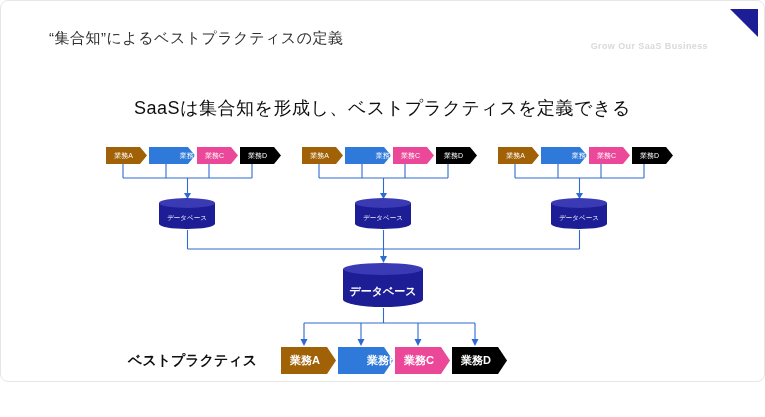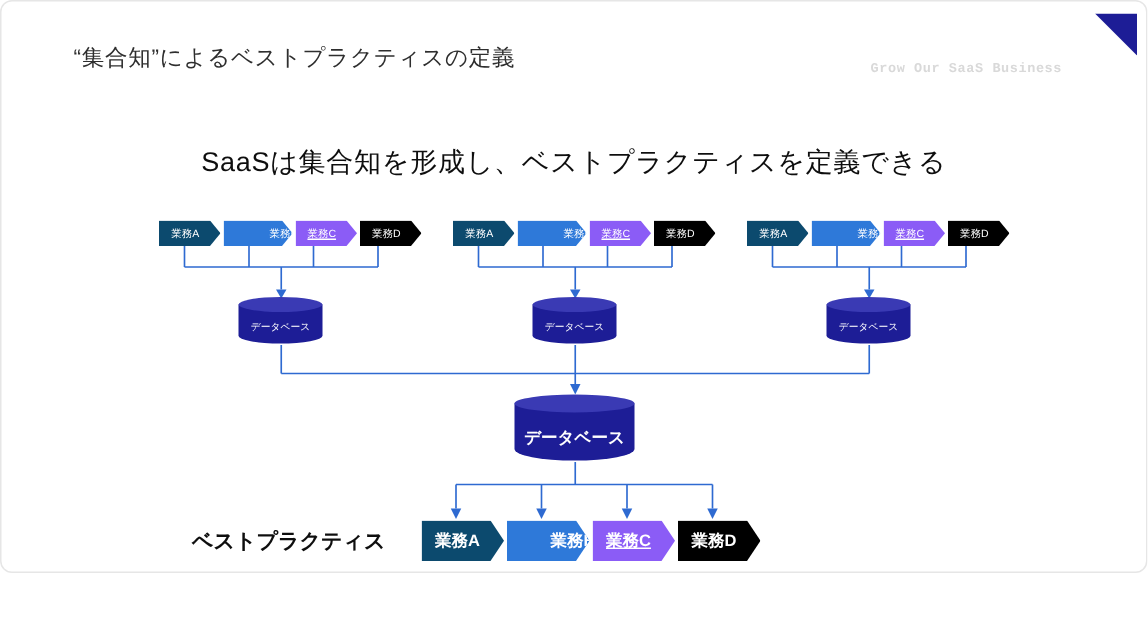--- a/index.html
+++ b/index.html
@@ -11,21 +11,21 @@
     background:#ffffff; border:1px solid #e6e6e6; border-radius:8px;
     overflow:hidden;
   }
 
   .title {
     position:absolute; left:48px; top:28px;
     font-size:15px; color:#2e2e2e; letter-spacing:0.5px;
   }
   .watermark {
     position:absolute; right:56px; top:40px;
-    font-size:9px; font-weight:bold; color:#d9d9d9; letter-spacing:0.4px;font-family:Liberation Mono, monospace;
+    font-size:9px; font-weight:bold; color:#d9d9d9; letter-spacing:0.4px;
   }
   .corner { position:absolute; top:8px; right:6px; line-height:0; }
 
   .heading {
     position:absolute; top:95px; left:0; width:100%;
     text-align:center; font-size:18px; font-weight:normal; color:#0e0e0e;
     letter-spacing:0.5px;
   }
 
   .group { position:absolute; top:146px; display:flex; gap:2px; }
@@ -36,23 +36,23 @@
     white-space:nowrap;
   }
   .chev.small {
     width:41px; height:17px; font-size:7px; padding-right:6px;
     clip-path:polygon(0 0, calc(100% - 7px) 0, 100% 50%, calc(100% - 7px) 100%, 0 100%);
   }
   .chev.big {
     width:55px; height:27px; font-size:11px; font-weight:bold; padding-right:7px;
     clip-path:polygon(0 0, calc(100% - 9px) 0, 100% 50%, calc(100% - 9px) 100%, 0 100%);
   }
-  .c0 { background:#0c4a6e; }
+  .c0 { background:#a16207; }
   .c1 { background:#2e79d9;padding-left:40px; }
-  .c2 { background:#8b5cf6;text-decoration:underline; }
+  .c2 { background:#ec4899; }
   .c3 { background:#000000; }
 
   .cyl {
     position:absolute; background:#1d1d96; color:#fff;
     display:flex; align-items:center; justify-content:center;
     white-space:nowrap;
   }
   .cyl::before {
     content:""; position:absolute; left:0; width:100%;
     background:#3a3ab4; border-radius:50%;

